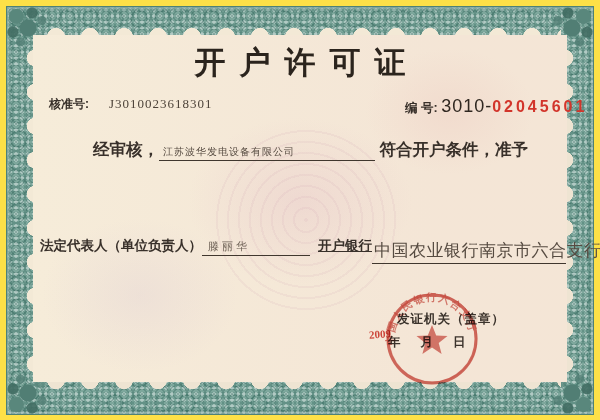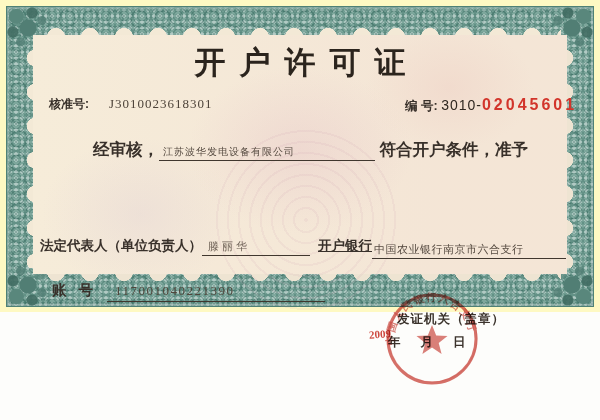--- a/index.html
+++ b/index.html
@@ -1,18 +1,18 @@
 <!DOCTYPE html>
 <html><head>
 <meta charset="utf-8">
 <style>
   html,body{margin:0;padding:0;}
   body{width:600px;height:420px;overflow:hidden;background:#fdfdfb;
        font-family:"Liberation Sans","DejaVu Sans",sans-serif;}
-  .cert{position:relative;width:600px;height:312px;background:#fef9c3;}
+  .cert{position:relative;width:600px;height:420px;background:#fde047;}
 
   
   .band{position:absolute;left:6px;top:6px;right:6px;bottom:5px;
     background-color:#7da79c;
     background-image:
       repeating-radial-gradient(circle at 9px 9px, rgba(34,88,78,.28) 0 1.5px, transparent 1.5px 4px),
       radial-gradient(circle, rgba(255,255,255,.4) 1.5px, transparent 2px),
       radial-gradient(circle, transparent 7px, rgba(34,88,78,.30) 7.5px, rgba(34,88,78,.30) 9px, transparent 9.5px),
       repeating-linear-gradient(0deg, rgba(44,98,88,.15) 0 1px, transparent 1px 3px);
     background-size:18px 18px, 6px 6px, 24px 24px, auto;
@@ -70,36 +70,36 @@
     font-size:31px;letter-spacing:14px;text-indent:14px;color:#2b241d;}
 
   .lbl{font-weight:bold;color:#38302a;}
   .fill{font-family:"Liberation Serif","DejaVu Serif",serif;color:#564b41;}
   .u{display:inline-block;border-bottom:1.2px solid #40372e;text-align:left;}
 
   .row-approve{left:49px;top:96px;font-size:12px;}
   .row-approve .val{font-family:"Liberation Serif","DejaVu Serif",serif;color:#4d4339;
     font-size:13px;letter-spacing:1px;margin-left:20px;text-align:center;}
   .row-serial{left:405px;top:96px;font-size:12.5px;}
-  .row-serial .pre{font-size:14px;letter-spacing:1px;text-align:center;}
+  .row-serial .pre{font-size:18px;letter-spacing:1px;text-align:center;}
   .row-serial .red{color:#d2352b;font-weight:bold;letter-spacing:3px;font-size:16px;}
 
   .row-review{left:93px;top:139px;font-size:16.5px;}
   .row-review .fill{font-size:10px;letter-spacing:1px;}
   .row-review .u{width:208px;padding:0 4px 1px 4px;vertical-align:baseline;}
 
   .row-open{left:50px;top:179px;font-size:17px;letter-spacing:2px;}
 
   .row-rep{left:40px;top:237px;font-size:13.5px;}
   .row-rep .u{width:100px;padding:0 2px 1px 6px;}
   .row-rep .fill{font-size:11px;letter-spacing:3px;color:#6e6156;}
   .row-bank-label{left:318px;top:237px;font-size:13.5px;text-decoration:underline;}
   .row-bank-val{left:372px;top:239px;}
   .row-bank-val .u{width:190px;padding:0 2px 1px 2px;}
-  .row-bank-val .fill{font-size:11px;letter-spacing:.5px;}
+  .row-bank-val .fill{font-size:17px;letter-spacing:.5px;}
 
   .row-acct{left:52px;top:281px;font-size:14.5px;}
   .row-acct .lbl{letter-spacing:12px;}
   .row-acct .u{width:208px;padding:0 2px 2px 8px;margin-left:2px;}
   .row-acct .fill{font-size:13px;letter-spacing:1.5px;color:#50463c;}
 
   .row-issuer{left:397px;top:311px;font-size:12.5px;letter-spacing:1px;color:#3a322b;}
   .row-date{left:388px;top:334px;font-size:12.5px;font-weight:bold;color:#3a322b;}
   .row-date .gap{display:inline-block;width:20px;}
   .date-year-red{position:absolute;left:369px;top:328px;font-size:11px;color:rgba(198,42,32,.85);
@@ -148,23 +148,20 @@
 
   <div class="t row-rep">
     <span class="lbl">法定代表人（单位负责人）</span><span class="u"><span class="fill">滕丽华</span></span>
   </div>
 
   <div class="t row-bank-label lbl">开户银行</div>
   <div class="t row-bank-val">
     <span class="u"><span class="fill">中国农业银行南京市六合支行</span></span>
   </div>
 
-  <div class="t row-acct">
-    <span class="lbl">账号</span><span class="u"><span class="fill">117001040221390</span></span>
-  </div>
 
   <div class="t row-issuer lbl">发证机关（盖章）</div>
 
   <div class="t row-date">
     <span>年</span><span class="gap"></span><span>月</span><span class="gap"></span><span>日</span>
   </div>
   <div class="date-year-red">2009</div>
 
   <div class="seal">
     <svg width="96" height="96" viewBox="0 0 96 96">

